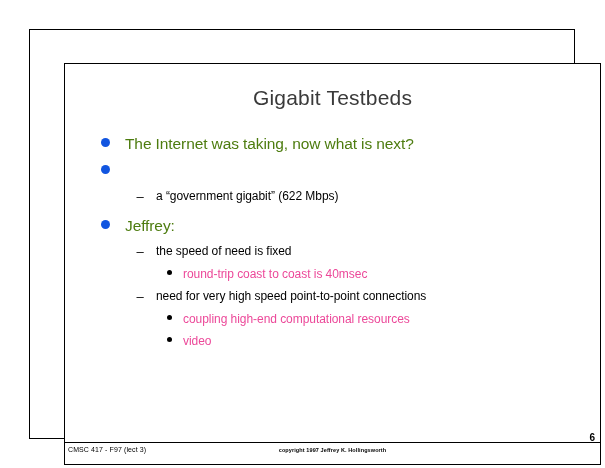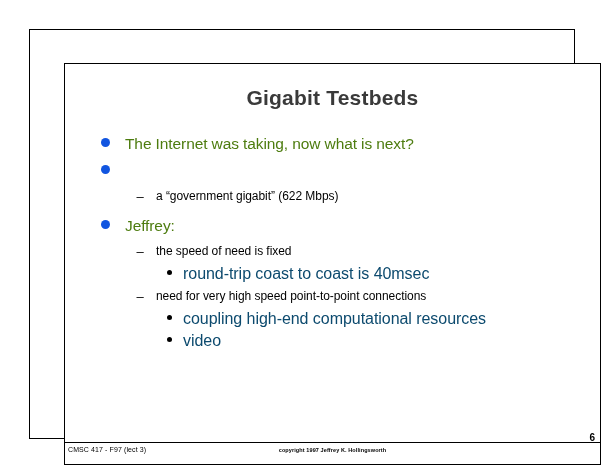--- a/index.html
+++ b/index.html
@@ -49,21 +49,21 @@
   }
 
   
   .slide-title {
     position: absolute;
     left: 0;
     top: 22px;
     width: 100%;
     text-align: center;
     font-size: 21px;
-    font-weight: 700;
+    font-weight: 400;
     color: #3a3a3a;
     letter-spacing: 0.2px;
   }
 
   
   .body-list {
     position: absolute;
     left: 0;
     top: 68px;
     width: 100%;
@@ -135,22 +135,22 @@
   }
   .lvl3 .bullet-marker {
     left: 102px;
     top: 6px;
     width: 5px;
     height: 5px;
     border-radius: 50%;
     background: #000000;
   }
   .lvl3 .bullet-text {
-    color: #0c4a6e;
-    font-size: 16px;
+    color: #ec4899;
+    font-size: 12px;
     line-height: 20px;
     letter-spacing: -0.05px;
   }
 
   
   .gap-above { margin-top: 6px; }
 
   
   .footer-rule {
     position: absolute;

